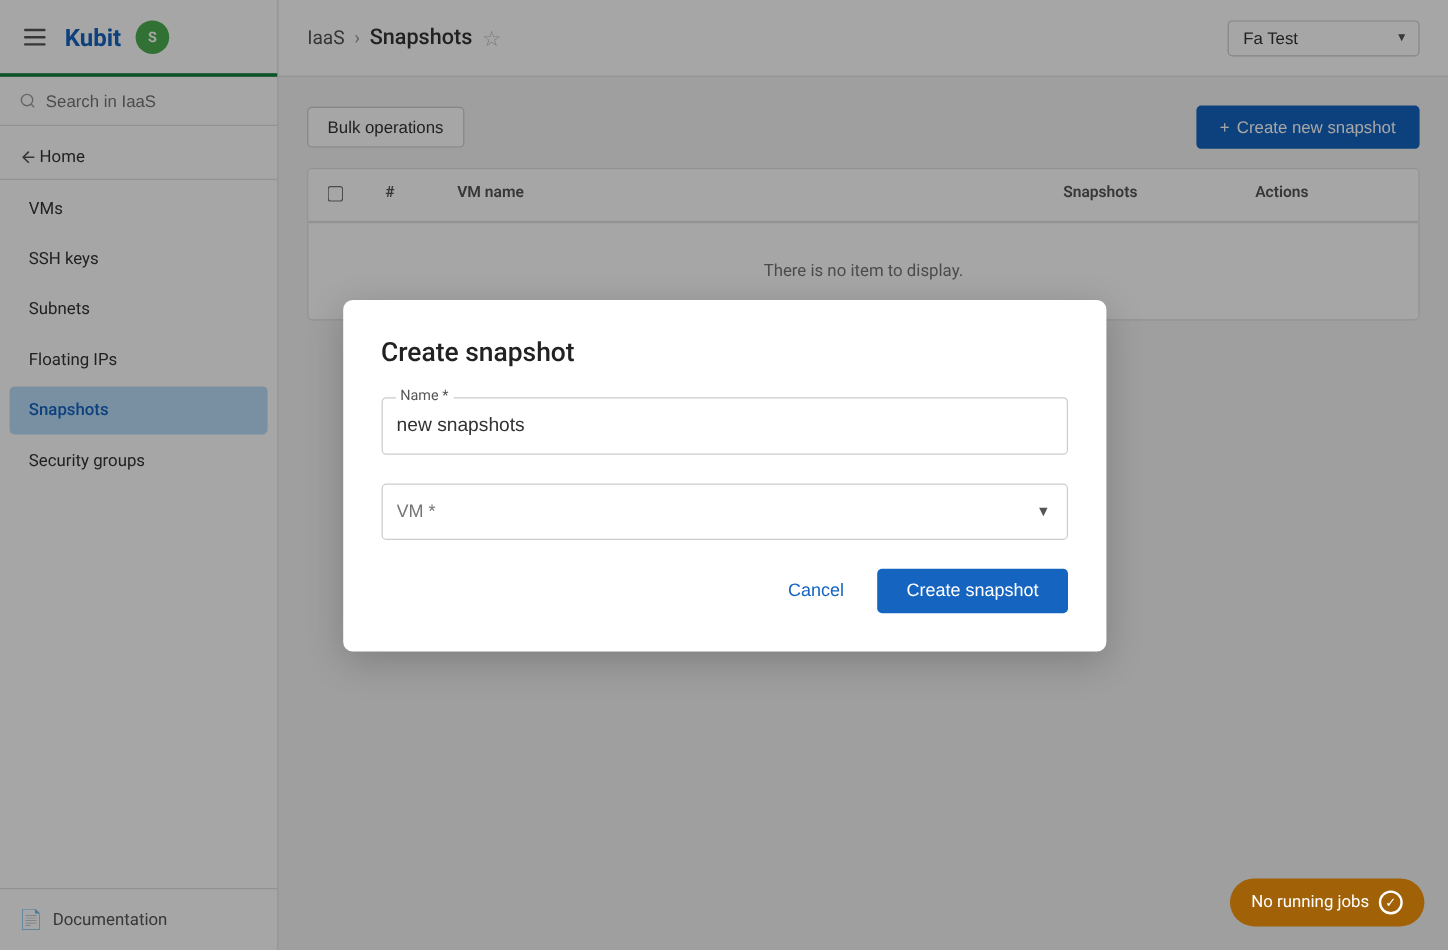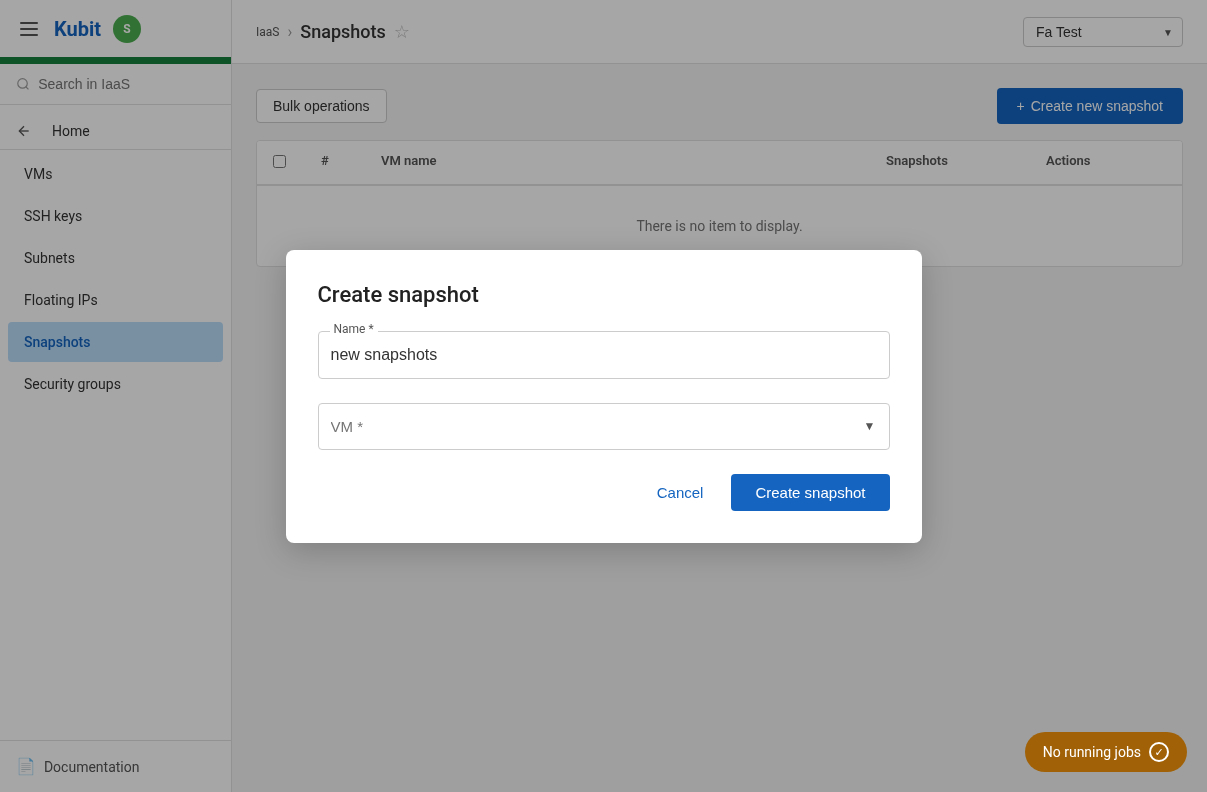--- a/index.html
+++ b/index.html
@@ -17,21 +17,21 @@
       display: flex;
       flex-direction: column;
       height: 100%;
       z-index: 1;
     }
     .sidebar-header {
       display: flex;
       align-items: center;
       padding: 0 16px;
       height: 64px;
-      border-bottom: 7px solid #15803d;
+      border-bottom: 3px solid #15803d;
       gap: 12px;
     }
     .hamburger-icon {
       cursor: pointer;
       display: flex;
       flex-direction: column;
       gap: 4px;
       padding: 4px;
     }
     .hamburger-icon span {
@@ -76,21 +76,21 @@
       gap: 8px;
     }
     .sidebar-nav {
       flex: 1;
       overflow-y: auto;
       padding: 8px 0;
     }
     .nav-home {
       display: flex;
       align-items: center;
-      gap: 20px;
+      gap: 1px;
       padding: 10px 16px;
       font-size: 14px;
       color: #333;
       cursor: pointer;
       border-bottom: 1px solid #e0e0e0;
       margin-bottom: 4px;
     }
     .nav-item {
       display: flex;
       align-items: center;
@@ -136,21 +136,21 @@
       gap: 8px;
     }
     .breadcrumb {
       display: flex;
       align-items: center;
       gap: 8px;
       font-size: 18px;
       color: #333;
       flex: 1;
     }
-    .breadcrumb-link { color: #555; font-size: 12px; }
+    .breadcrumb-link { color: #555; font-size: 16px; }
     .breadcrumb-separator { color: #999; font-size: 16px; }
     .breadcrumb-current { color: #333; font-size: 18px; font-weight: 500; }
     .star-icon { color: #bbb; font-size: 18px; cursor: pointer; }
     .topbar-actions { display: flex; align-items: center; gap: 12px; margin-left: 24px; }
     .tenant-select {
       border: 1px solid #ccc;
       border-radius: 4px;
       padding: 6px 32px 6px 12px;
       font-size: 14px;
       color: #333;

